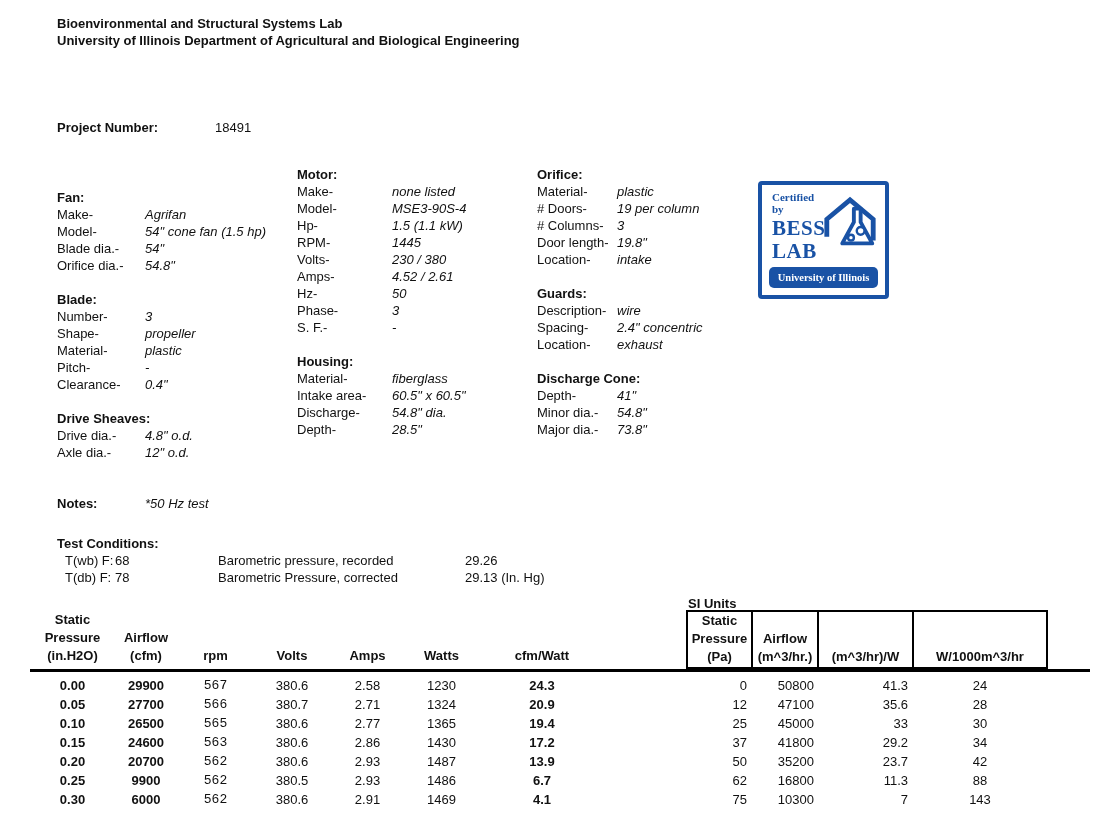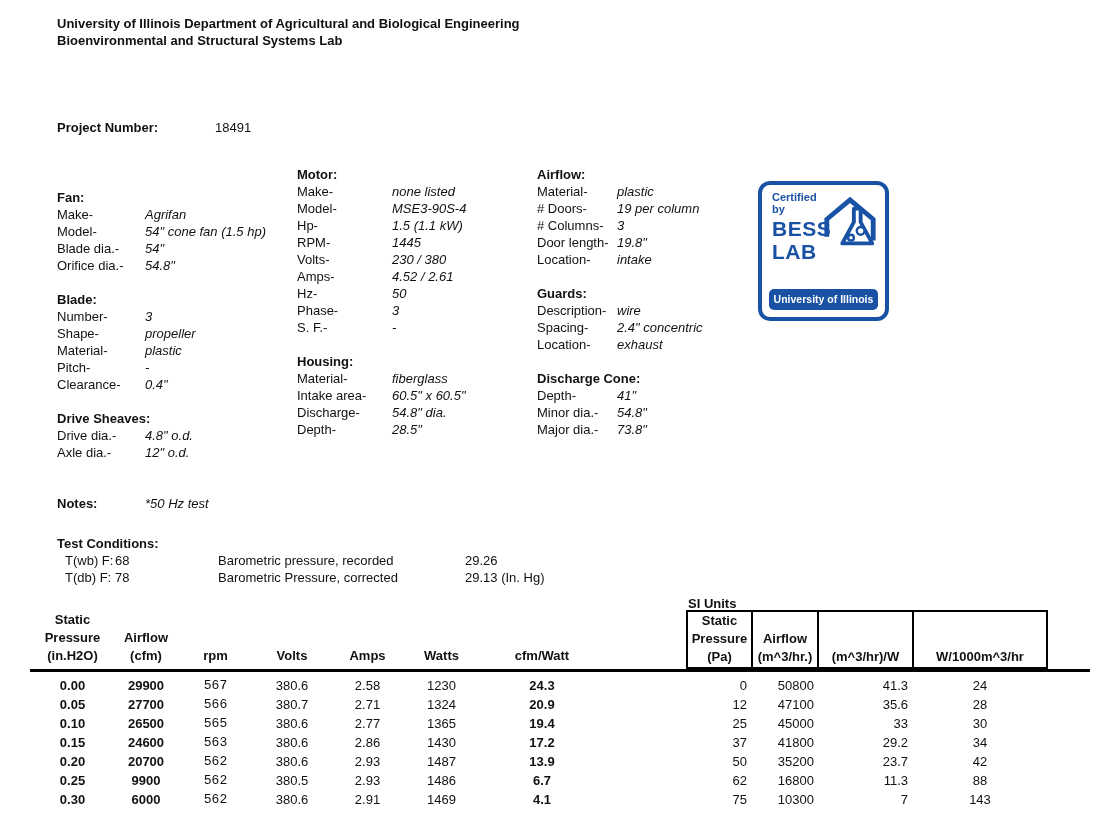--- a/index.html
+++ b/index.html
@@ -21,22 +21,22 @@
   .spec-col{position:absolute;top:166px;}
   .spec-row{height:17px;line-height:17px;white-space:nowrap;}
   .spec-row .sl{display:inline-block;vertical-align:top;}
   .spec-row .sh{font-weight:bold;}
   .spec-row .sv{font-style:italic;}
   #spec-col-0{left:57px;margin-top:23px;} #spec-col-0 .sl{width:88px;}
   #spec-col-1{left:297px;} #spec-col-1 .sl{width:95px;}
   #spec-col-2{left:537px;} #spec-col-2 .sl{width:80px;}
 
   
-  #logo{left:758px;top:181px;width:131px;height:140px;border:4px solid #1952a5;
-        border-radius:12px;box-sizing:border-box;background:#fff;}
+  #logo{left:758px;top:181px;width:131px;height:118px;border:4px solid #1952a5;
+        border-radius:4px;box-sizing:border-box;background:#fff;font-family:Liberation Serif, serif;}
   #logo .certified{position:absolute;left:10px;top:6px;color:#1952a5;font-size:11px;font-weight:bold;line-height:12px;}
   #logo .bess{position:absolute;left:10px;top:32px;color:#1952a5;font-size:21px;font-weight:bold;line-height:23px;letter-spacing:0.5px;}
   #logo .house{position:absolute;right:6px;top:10px;}
   #logo .banner{position:absolute;left:7px;right:7px;bottom:7px;height:21px;background:#1952a5;
         border-radius:5px;color:#fff;font-size:10.5px;font-weight:bold;text-align:center;line-height:21px;}
 
   
   #testcond-head{left:57px;top:536px;font-weight:bold;}
   .tc-row{position:absolute;height:17px;line-height:17px;}
   .tc-label{position:absolute;left:65px;}
@@ -74,22 +74,22 @@
   .v8{left:723px;width:66px;text-align:right;padding-right:5px;}
   .v9{left:789px;width:95px;text-align:right;padding-right:6px;}
   .v10{left:884px;width:132px;text-align:center;}
 </style>
 </head>
 <body>
 
 <div id="page">
 
   <div id="rpt-header" class="abs">
+    <div>Bioenvironmental and Structural Systems Lab</div>
     <div>University of Illinois Department of Agricultural and Biological Engineering</div>
-    <div>Bioenvironmental and Structural Systems Lab</div>
   </div>
 
   <div id="project" class="abs">
     <div>
       <span class="lbl">Project Number:</span><span>18491</span>
     </div>
   </div>
 
   <div id="spec-col-0" class="spec-col">
       <div class="spec-row"><span class="sl sh">Fan:</span></div>
@@ -124,21 +124,21 @@
       <div class="spec-row"><span class="sl">Phase-</span><span class="sv">3</span></div>
       <div class="spec-row"><span class="sl">S. F.-</span><span class="sv">-</span></div>
       <div class="spec-row"></div>
       <div class="spec-row"><span class="sl sh">Housing:</span></div>
       <div class="spec-row"><span class="sl">Material-</span><span class="sv">fiberglass</span></div>
       <div class="spec-row"><span class="sl">Intake area-</span><span class="sv">60.5" x 60.5"</span></div>
       <div class="spec-row"><span class="sl">Discharge-</span><span class="sv">54.8" dia.</span></div>
       <div class="spec-row"><span class="sl">Depth-</span><span class="sv">28.5"</span></div>
     </div>
   <div id="spec-col-2" class="spec-col">
-      <div class="spec-row"><span class="sl sh">Airflow:</span></div>
+      <div class="spec-row"><span class="sl sh">Orifice:</span></div>
       <div class="spec-row"><span class="sl">Material-</span><span class="sv">plastic</span></div>
       <div class="spec-row"><span class="sl"># Doors-</span><span class="sv">19 per column</span></div>
       <div class="spec-row"><span class="sl"># Columns-</span><span class="sv">3</span></div>
       <div class="spec-row"><span class="sl">Door length-</span><span class="sv">19.8"</span></div>
       <div class="spec-row"><span class="sl">Location-</span><span class="sv">intake</span></div>
       <div class="spec-row"></div>
       <div class="spec-row"><span class="sl sh">Guards:</span></div>
       <div class="spec-row"><span class="sl">Description-</span><span class="sv">wire</span></div>
       <div class="spec-row"><span class="sl">Spacing-</span><span class="sv">2.4" concentric</span></div>
       <div class="spec-row"><span class="sl">Location-</span><span class="sv">exhaust</span></div>

